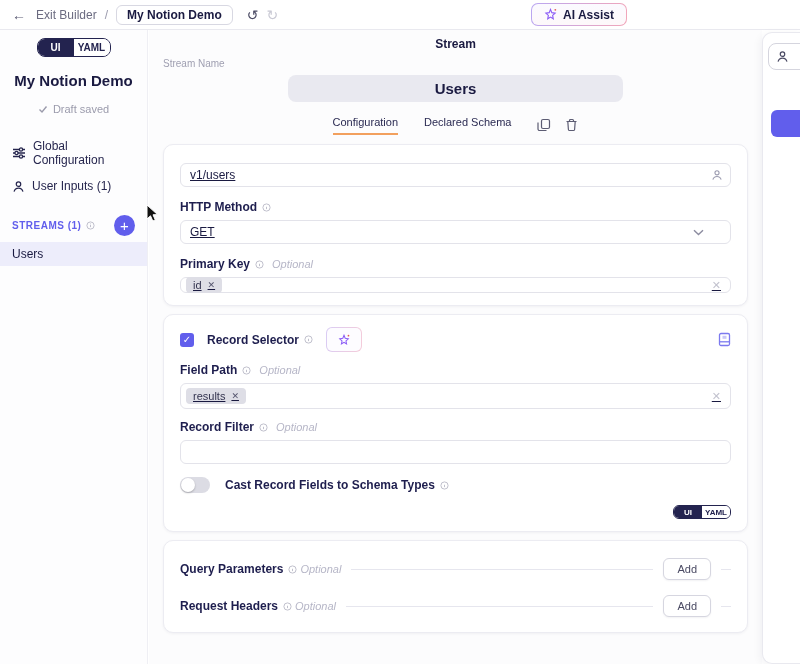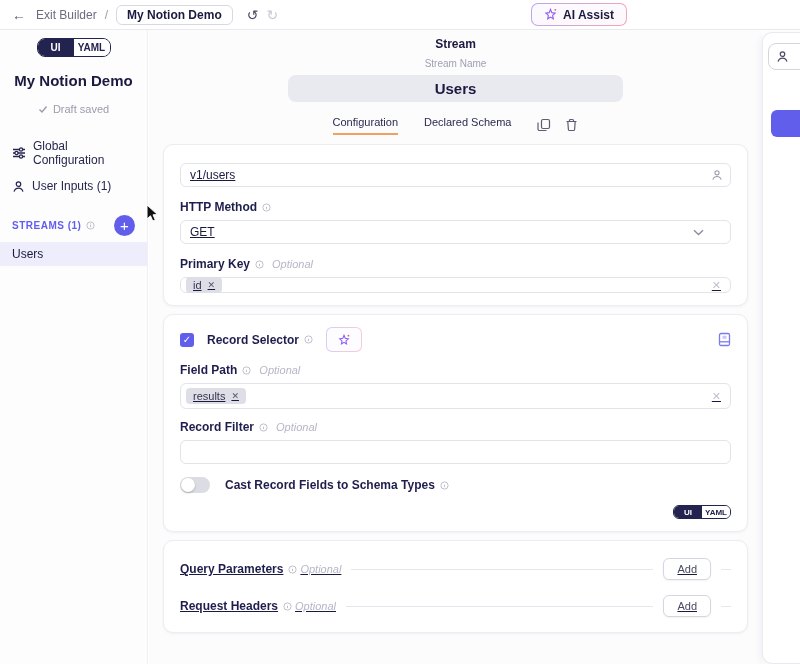--- a/index.html
+++ b/index.html
@@ -41,21 +41,21 @@
   .streams-head { display:flex; align-items:center; margin:16px 12px 6px; }
   .streams-label { font-size:10px; font-weight:bold; letter-spacing:.5px; color:#615EEC; }
   .add-stream { margin-left:auto; width:21px; height:21px; border-radius:50%; background:#615EEC;
                 color:#fff; font-size:15px; line-height:19px; text-align:center; border:none; cursor:pointer; }
   .stream-item { background:#EDEDFB; padding:5px 12px; font-size:12px; color:#1A1A41; cursor:pointer; }
 
   
   .main { position:absolute; left:149px; top:30px; width:613px; height:634px;
           background:#FCFCFD; overflow:hidden; padding:0 14px; }
   .stream-h { text-align:center; font-size:12px; font-weight:bold; margin-top:7px; }
-  .stream-sub { text-align:center; font-size:10px; color:#9F9FB1; margin-top:7px; }
+  .stream-sub { font-size:10px; color:#9F9FB1; margin-top:7px; }
   .stream-name-box { width:335px; margin:6px auto 0; background:#E9E9F0; border-radius:8px;
                      height:27px; display:flex; align-items:center; justify-content:center;
                      font-size:15px; font-weight:bold; color:#1A1A41; }
   .tabs-row { display:flex; align-items:center; justify-content:center; gap:26px; margin-top:12px; height:22px; }
   .tab { font-size:11px; padding-bottom:5px; border-bottom:2px solid transparent; cursor:pointer; color:#2A2A52; }
   .tab.active { border-bottom-color:#F2A05E; font-weight:normal; }
   .tab-icons { display:flex; gap:14px; align-items:center; }
 
   .card { background:#fff; border:1px solid #ECECF2; border-radius:10px;
           box-shadow:0 1px 3px rgba(26,26,65,.05); padding:12px 16px; margin-top:8px; }
@@ -88,21 +88,21 @@
   .toggle { width:30px; height:16px; border-radius:8px; background:#DCDCE4; position:relative;
             margin-right:10px; cursor:pointer; flex:none; }
   .toggle .knob { position:absolute; left:1px; top:1px; width:14px; height:14px; border-radius:50%;
                   background:#fff; box-shadow:0 1px 2px rgba(0,0,0,.25); }
   .mini-toggle { display:flex; margin-left:auto; border:1px solid #23234F; border-radius:6px;
                  overflow:hidden; height:14px; width:58px; }
   .mini-seg { flex:1; font-size:8px; font-weight:bold; display:flex; align-items:center;
               justify-content:center; cursor:pointer; }
   .mini-on { background:#23234F; color:#fff; } .mini-off { background:#fff; color:#23234F; }
 
-  .sec-row { display:flex; align-items:center; margin-top:6px; height:28px;text-decoration:underline; }
+  .sec-row { display:flex; align-items:center; margin-top:6px; height:28px; }
   .sec-line { flex:1; border-top:1px solid #E6E6EE; margin:0 10px; }
   .sec-line-end { width:10px; border-top:1px solid #E6E6EE; margin-left:10px; }
   .add-btn { border:1px solid #D6D6E0; background:#fff; border-radius:6px; padding:4px 13px;
              font-size:11px; color:#4A4A63; box-shadow:0 1px 2px rgba(26,26,65,.06); cursor:pointer;
              font-family:"Liberation Sans", sans-serif; }
 
   
   .right-panel { position:absolute; left:762px; top:32px; width:40px; height:632px; background:#fff;
                  border:1px solid #E9E9EF; border-right:none; border-radius:10px 0 0 10px;
                  box-shadow:-2px 2px 8px rgba(26,26,65,.05); }

